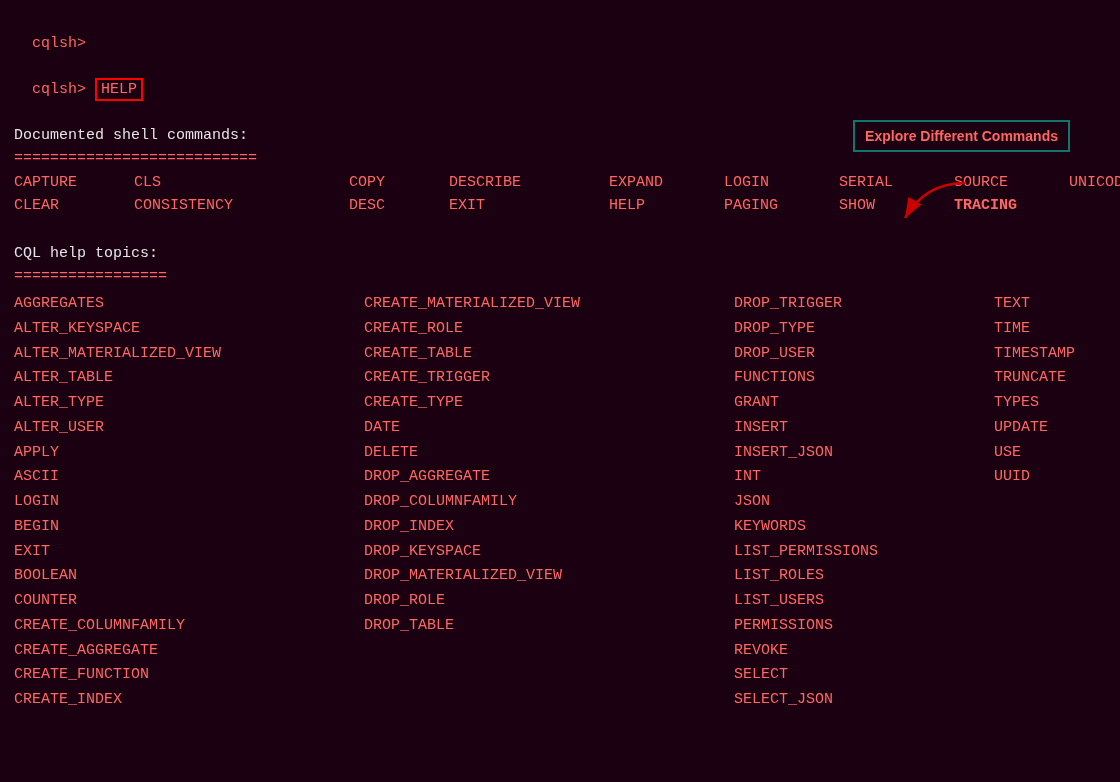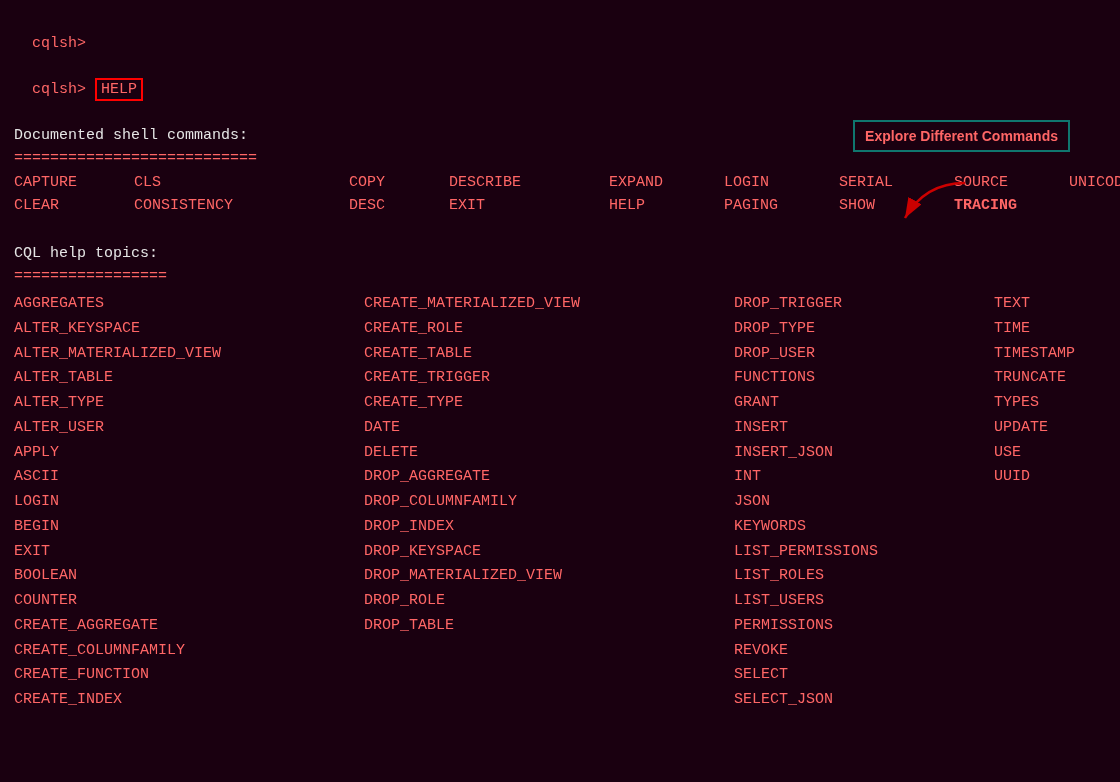--- a/index.html
+++ b/index.html
@@ -152,22 +152,22 @@
     <div class="cql-item">ALTER_TABLE</div>
     <div class="cql-item">ALTER_TYPE</div>
     <div class="cql-item">ALTER_USER</div>
     <div class="cql-item">APPLY</div>
     <div class="cql-item">ASCII</div>
     <div class="cql-item">LOGIN</div>
     <div class="cql-item">BEGIN</div>
     <div class="cql-item">EXIT</div>
     <div class="cql-item">BOOLEAN</div>
     <div class="cql-item">COUNTER</div>
+    <div class="cql-item">CREATE_COLUMNFAMILY</div>
     <div class="cql-item">CREATE_AGGREGATE</div>
-    <div class="cql-item">CREATE_COLUMNFAMILY</div>
     <div class="cql-item">CREATE_FUNCTION</div>
     <div class="cql-item">CREATE_INDEX</div>
   </div>
   <div class="cql-col">
     <div class="cql-item">CREATE_MATERIALIZED_VIEW</div>
     <div class="cql-item">CREATE_ROLE</div>
     <div class="cql-item">CREATE_TABLE</div>
     <div class="cql-item">CREATE_TRIGGER</div>
     <div class="cql-item">CREATE_TYPE</div>
     <div class="cql-item">DATE</div>

